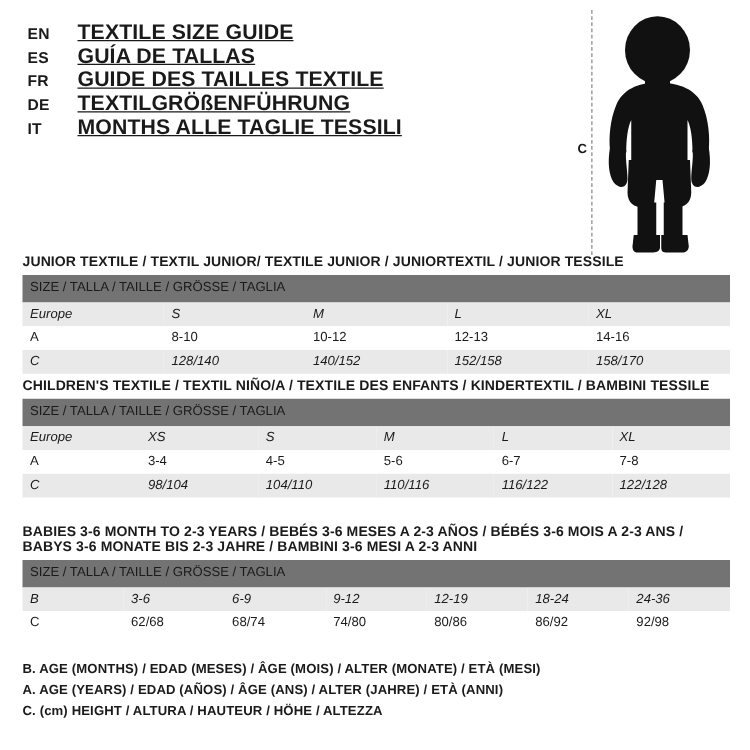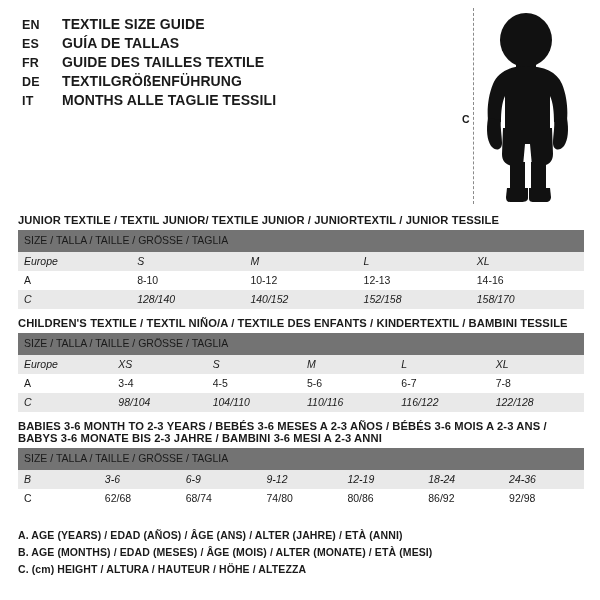--- a/index.html
+++ b/index.html
@@ -35,23 +35,24 @@
     align-items: baseline;
     height: 19px;
   }
   .lang-code {
     width: 40px;
     font-size: 12.5px;
     font-weight: bold;
     letter-spacing: 0.2px;
   }
   .lang-title {
-    font-size: 14px;
+    font-size: 17px;
     font-weight: bold;
     letter-spacing: 0.1px;
+    text-decoration: underline;
   }
 
   
   .figure-area {
     position: absolute;
     left: 440px;
     top: 8px;
     width: 150px;
     height: 200px;
   }
@@ -192,21 +193,21 @@
 
         <rect x="57" y="150" width="15" height="28"></rect>
 
         <path d="M33 176 L 54 176 L 54 186 C 54 189, 51 190, 47 190 L 36 190 C 33 190, 32 188, 32 185 Z"></path>
 
         <path d="M55 176 L 76 176 L 77 185 C 77 188, 75 190, 72 190 L 60 190 C 56 190, 55 189, 55 186 Z"></path>
       </g>
     </svg>
   </div>
 
-  <div class="section" style="top:214px;">
+  <div class="section" style="top:204px;">
     <div class="section-title">JUNIOR TEXTILE / TEXTIL JUNIOR/ TEXTILE JUNIOR / JUNIORTEXTIL / JUNIOR TESSILE</div>
     <table class="size-table">
       <tbody>
           <tr class="head-row">
         <td colspan="5">SIZE / TALLA / TAILLE / GRÖSSE / TAGLIA</td>
       </tr>
       <tr class="shade">
         <td class="rowlabel">Europe</td>
         <td>S</td>
         <td>M</td>
@@ -224,21 +225,21 @@
         <td class="rowlabel">C</td>
         <td>128/140</td>
         <td>140/152</td>
         <td>152/158</td>
         <td>158/170</td>
       </tr>
     </tbody>
       </table>
   </div>
 
-  <div class="section" style="top:317px;">
+  <div class="section" style="top:303px;">
     <div class="section-title">CHILDREN'S TEXTILE / TEXTIL NIÑO/A / TEXTILE DES ENFANTS / KINDERTEXTIL / BAMBINI TESSILE</div>
     <table class="size-table">
       <tbody>
           <tr class="head-row">
         <td colspan="6">SIZE / TALLA / TAILLE / GRÖSSE / TAGLIA</td>
       </tr>
       <tr class="shade">
         <td class="rowlabel">Europe</td>
         <td>XS</td>
         <td>S</td>
@@ -290,18 +291,18 @@
         <td>74/80</td>
         <td>80/86</td>
         <td>86/92</td>
         <td>92/98</td>
       </tr>
     </tbody>
       </table>
   </div>
 
   <div class="legend">
+    <div>B. AGE (MONTHS) / EDAD (MESES) / ÂGE (MOIS) / ALTER (MONATE) / ETÀ (MESI)</div>
     <div>A. AGE (YEARS) / EDAD (AÑOS) / ÂGE (ANS) / ALTER (JAHRE) / ETÀ (ANNI)</div>
-    <div>B. AGE (MONTHS) / EDAD (MESES) / ÂGE (MOIS) / ALTER (MONATE) / ETÀ (MESI)</div>
     <div>C. (cm) HEIGHT / ALTURA / HAUTEUR / HÖHE / ALTEZZA</div>
   </div>
 
 </div>
 
 </body></html>

